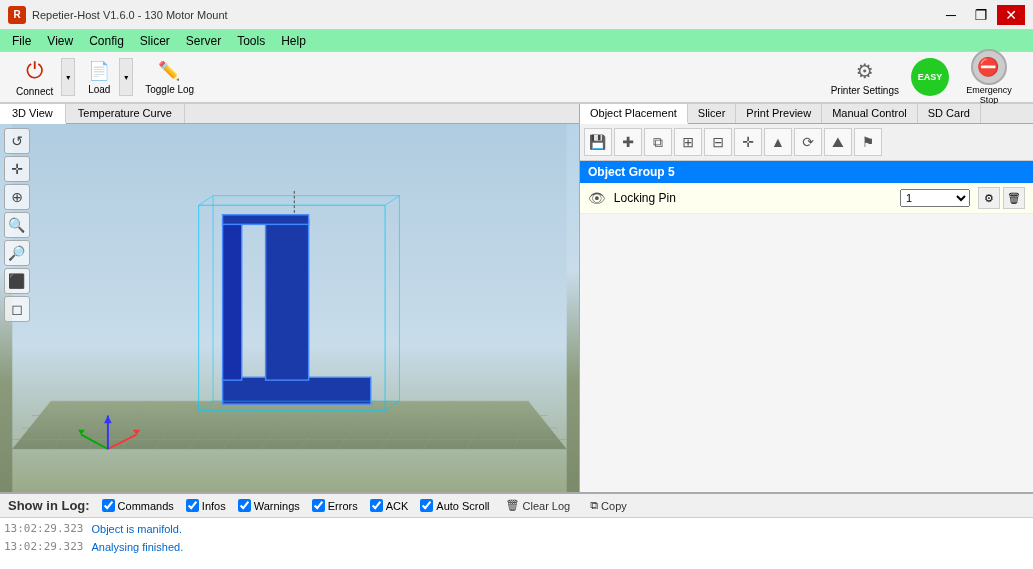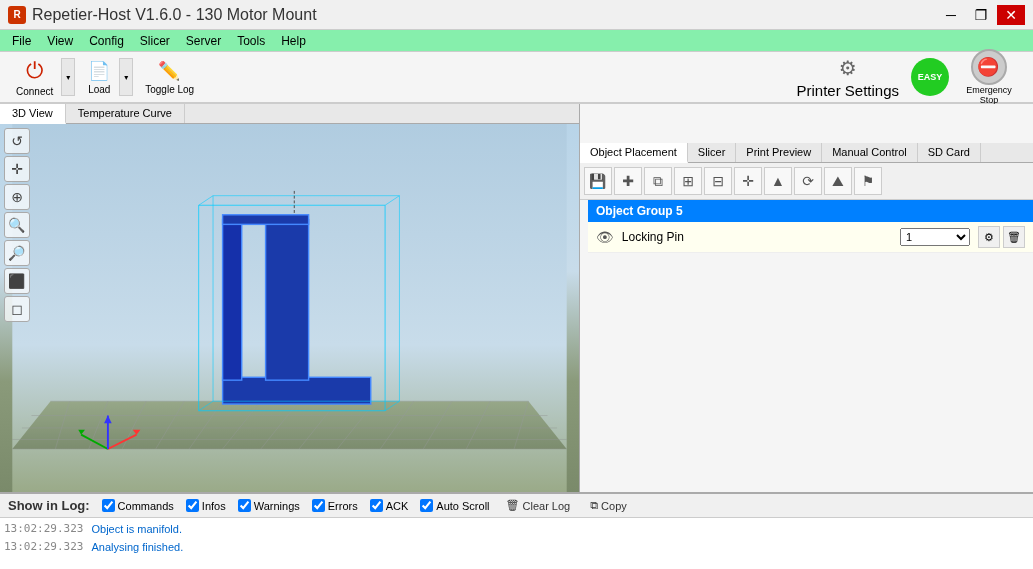--- a/index.html
+++ b/index.html
@@ -2,21 +2,21 @@
 <html><head>
   <meta charset="utf-8">
   <style>
     * { box-sizing: border-box; margin: 0; padding: 0; }
     body { font-family: 'Segoe UI', Arial, sans-serif; font-size: 12px; background: #f0f0f0; width: 1033px; height: 569px; overflow: hidden; }
 
     
     #titlebar { background: #f0f0f0; height: 30px; display: flex; align-items: center; justify-content: space-between; padding: 0 8px; border-bottom: 1px solid #ccc; }
     #titlebar-left { display: flex; align-items: center; gap: 6px; }
     #titlebar-icon { width: 18px; height: 18px; background: #cc3300; border-radius: 3px; display: flex; align-items: center; justify-content: center; color: white; font-size: 10px; font-weight: bold; }
-    #titlebar-title { font-size: 16px; color: #333; }
+    #titlebar-title { font-size: 11px; color: #333; }
     #titlebar-controls { display: flex; gap: 2px; }
     .win-btn { width: 28px; height: 20px; border: none; background: transparent; cursor: pointer; font-size: 14px; display: flex; align-items: center; justify-content: center; }
     #close-btn { background: #cc0000; color: white; }
 
     
     #menubar { background: #86efac; height: 22px; display: flex; align-items: center; padding: 0 4px; border-bottom: 1px solid #ccc; }
     .menu-item { padding: 2px 8px; cursor: pointer; font-size: 12px; }
 
     
     #toolbar { background: #f5f5f5; height: 52px; display: flex; align-items: center; padding: 0 8px; border-bottom: 2px solid #ccc; gap: 4px; }
@@ -39,30 +39,30 @@
     #left-panel { flex: 0 0 580px; display: flex; flex-direction: column; border-right: 1px solid #aaa; }
     #view-tabs { display: flex; background: #e8e8e8; border-bottom: 1px solid #aaa; }
     .view-tab { padding: 3px 12px; cursor: pointer; font-size: 11px; border-right: 1px solid #ccc; }
     .view-tab.active { background: #fff; border-bottom: 2px solid white; margin-bottom: -1px; }
     #viewport { flex: 1; background: linear-gradient(180deg, #b8d4e8 0%, #c8dcea 40%, #8a9a7a 70%, #7a8a6a 100%); position: relative; overflow: hidden; cursor: grab; }
     .toolbar-3d { position: absolute; left: 4px; top: 4px; display: flex; flex-direction: column; gap: 2px; }
     .tool-3d-btn { width: 26px; height: 26px; background: rgba(255,255,255,0.7); border: 1px solid #aaa; border-radius: 3px; cursor: pointer; display: flex; align-items: center; justify-content: center; font-size: 14px; color: #444; }
 
     
     #right-panel { flex: 1; display: flex; flex-direction: column; background: #f5f5f5; }
-    #right-tabs { display: flex; background: #e8e8e8; border-bottom: 1px solid #aaa; margin-top: 39px; }
+    #right-tabs { display: flex; background: #e8e8e8; border-bottom: 1px solid #aaa; }
     .right-tab { padding: 3px 10px; cursor: pointer; font-size: 11px; border-right: 1px solid #ccc; }
     .right-tab.active { background: #fff; border-bottom: 2px solid #fff; margin-bottom: -1px; }
 
     
     #obj-toolbar { display: flex; align-items: center; padding: 4px; gap: 2px; border-bottom: 1px solid #ccc; background: #f0f0f0; }
     .obj-btn { width: 28px; height: 28px; border: 1px solid #ccc; background: #f8f8f8; cursor: pointer; display: flex; align-items: center; justify-content: center; font-size: 14px; color: #555; }
 
     
-    #obj-list { flex: 1; overflow-y: auto; margin-left: 8px; }
+    #obj-list { flex: 1; overflow-y: auto; }
     .obj-group-header { background: #0080ff; color: white; padding: 4px 8px; font-size: 12px; font-weight: bold; }
     .obj-item { display: flex; align-items: center; padding: 4px 8px; gap: 8px; border-bottom: 1px solid #eee; background: #fffff0; }
     .obj-item-eye { color: #555; cursor: pointer; font-size: 14px; }
     .obj-item-name { flex: 1; font-size: 12px; }
     .obj-item-qty { width: 70px; }
     .obj-item-qty select { width: 100%; font-size: 11px; padding: 1px; }
     .obj-item-actions { display: flex; gap: 3px; }
     .obj-action-btn { width: 22px; height: 22px; border: 1px solid #ccc; background: #f0f0f0; cursor: pointer; display: flex; align-items: center; justify-content: center; font-size: 11px; }
 
     
@@ -126,21 +126,21 @@
 
   <button class="toolbar-btn">
     <span class="t-icon togglelog-icon">✏️</span>
     <span>Toggle Log</span>
   </button>
 
   <div style="flex:1"></div>
 
   <button class="toolbar-btn">
     <span id="printer-settings-icon">⚙</span>
-    <span style="font-size:15px;">Printer Settings</span>
+    <span style="font-size:10px;">Printer Settings</span>
   </button>
 
   <button id="easy-mode-btn">EASY</button>
 
   <div id="emergency-stop-btn">
     <div class="estop-icon">⛔</div>
     <span style="font-size:9px;text-align:center;width:60px;">Emergency Stop</span>
   </div>
 </div>
 

